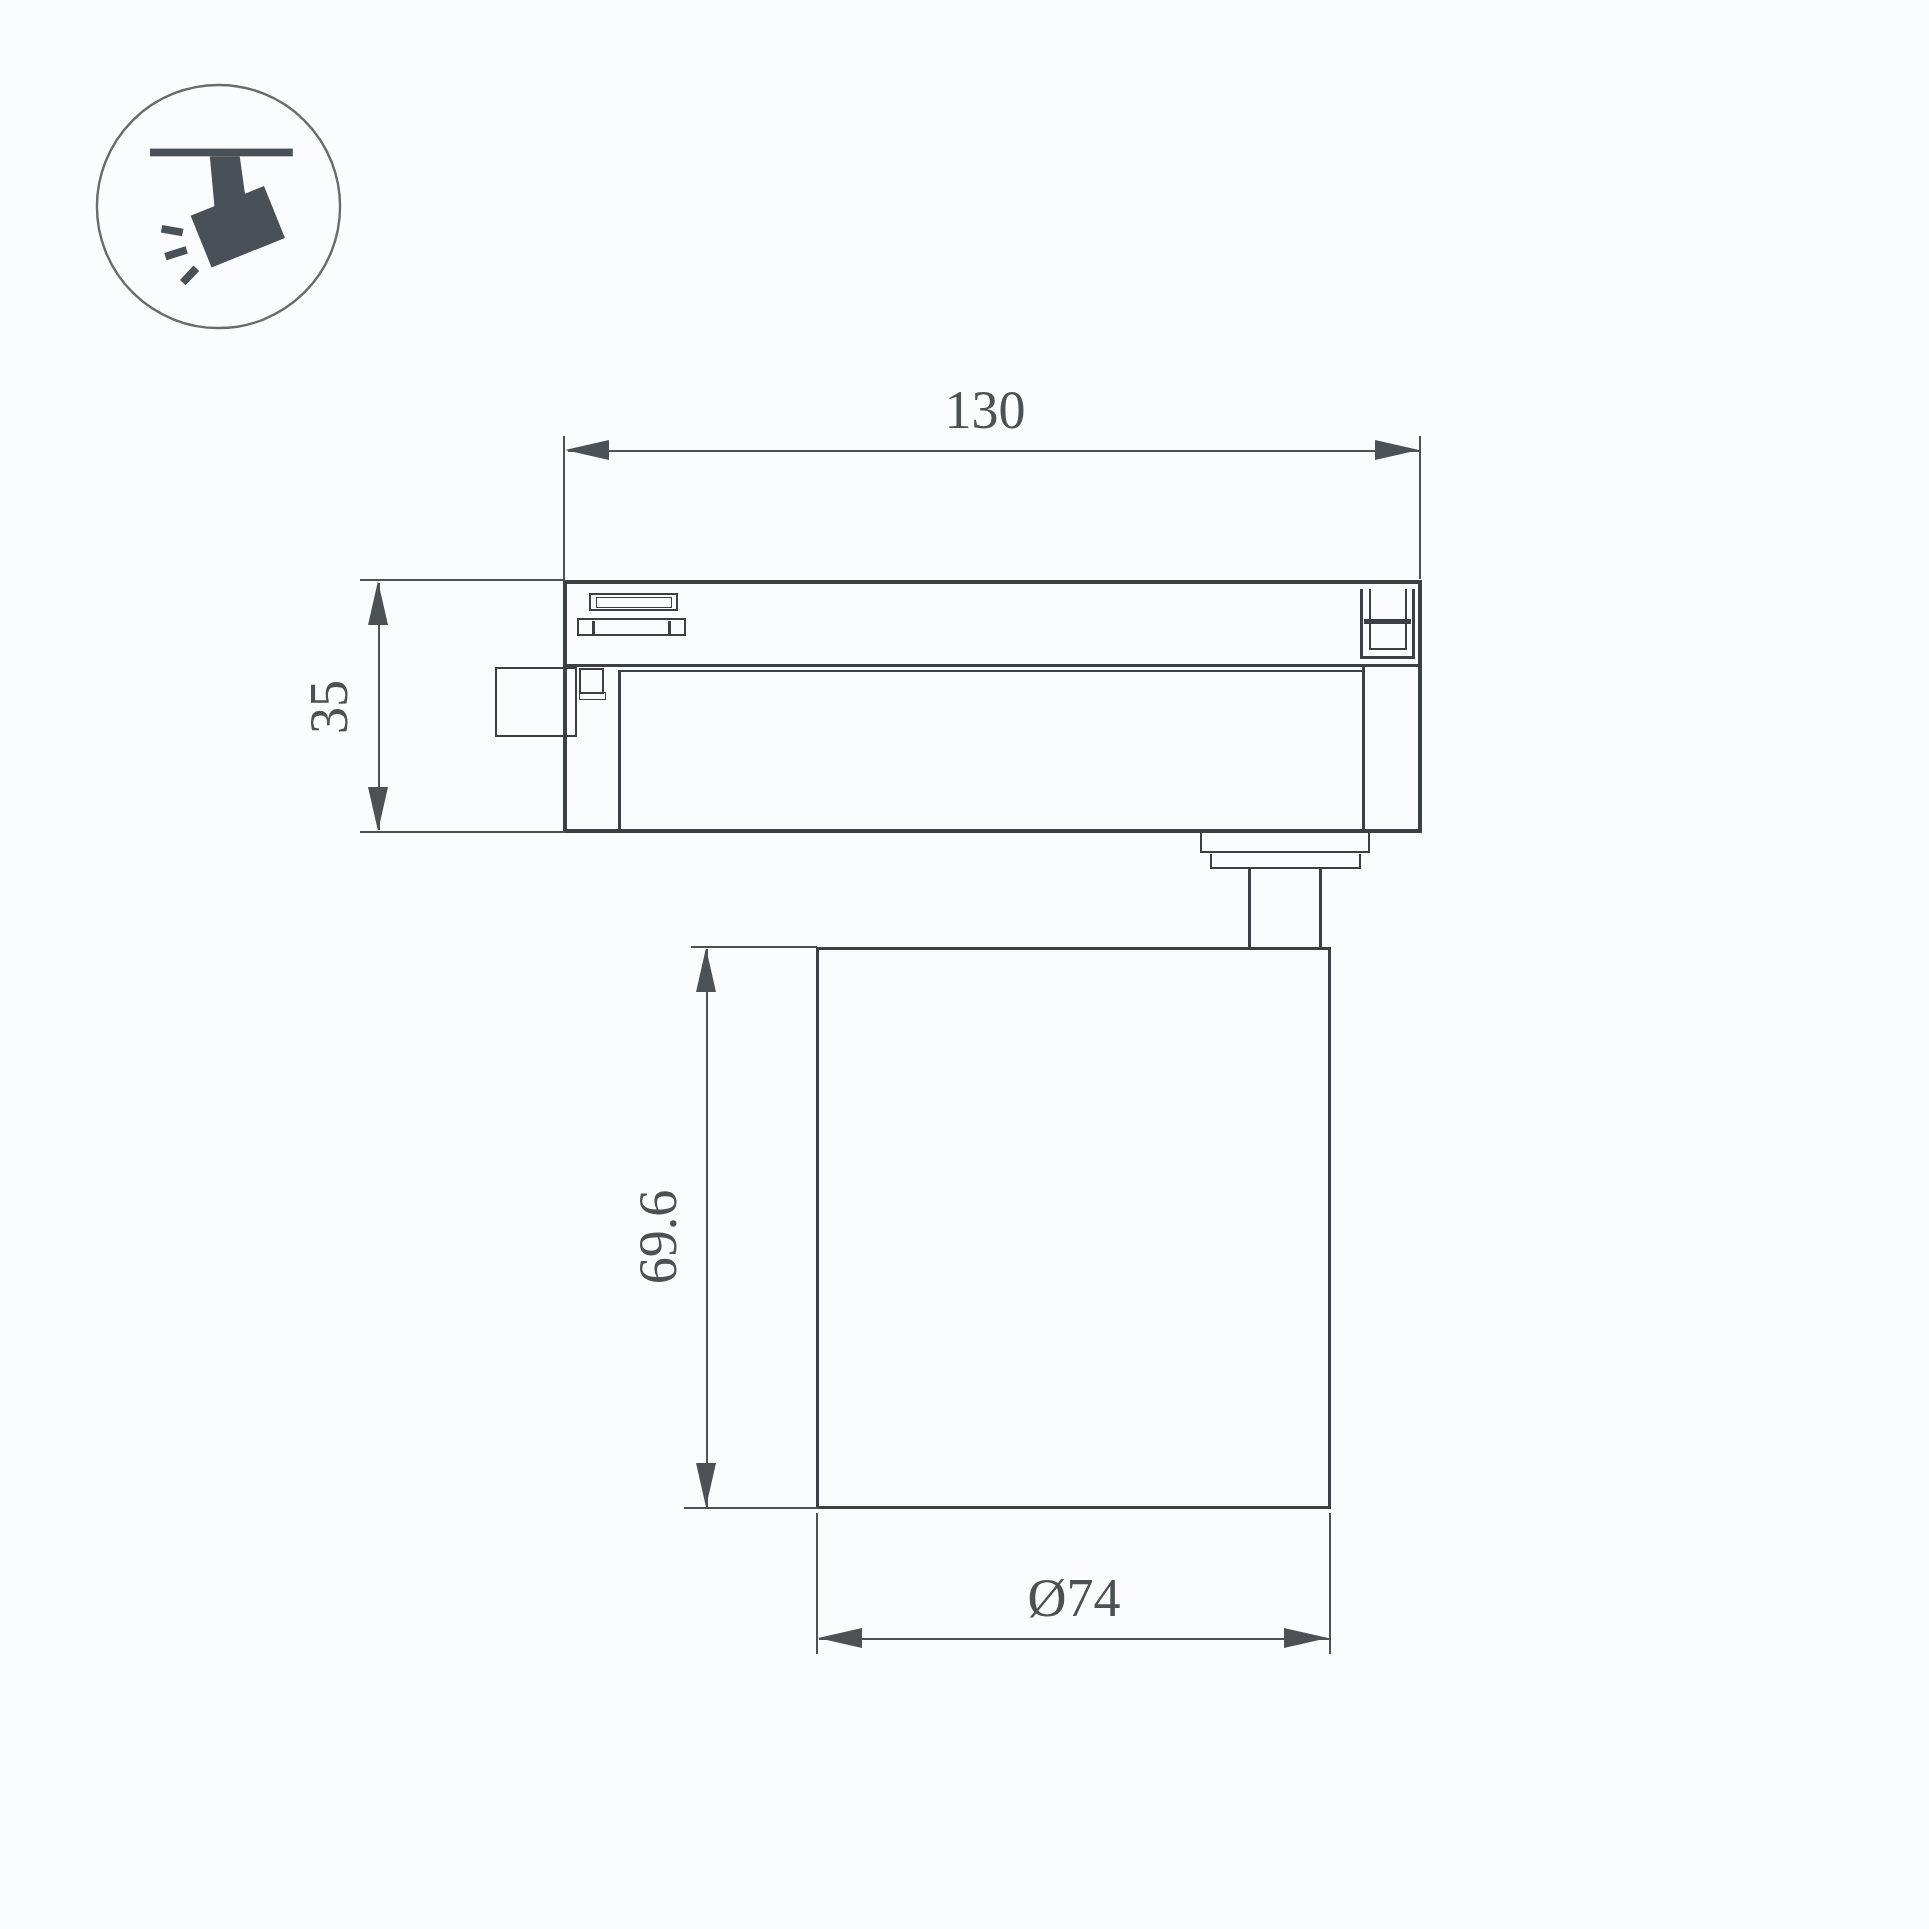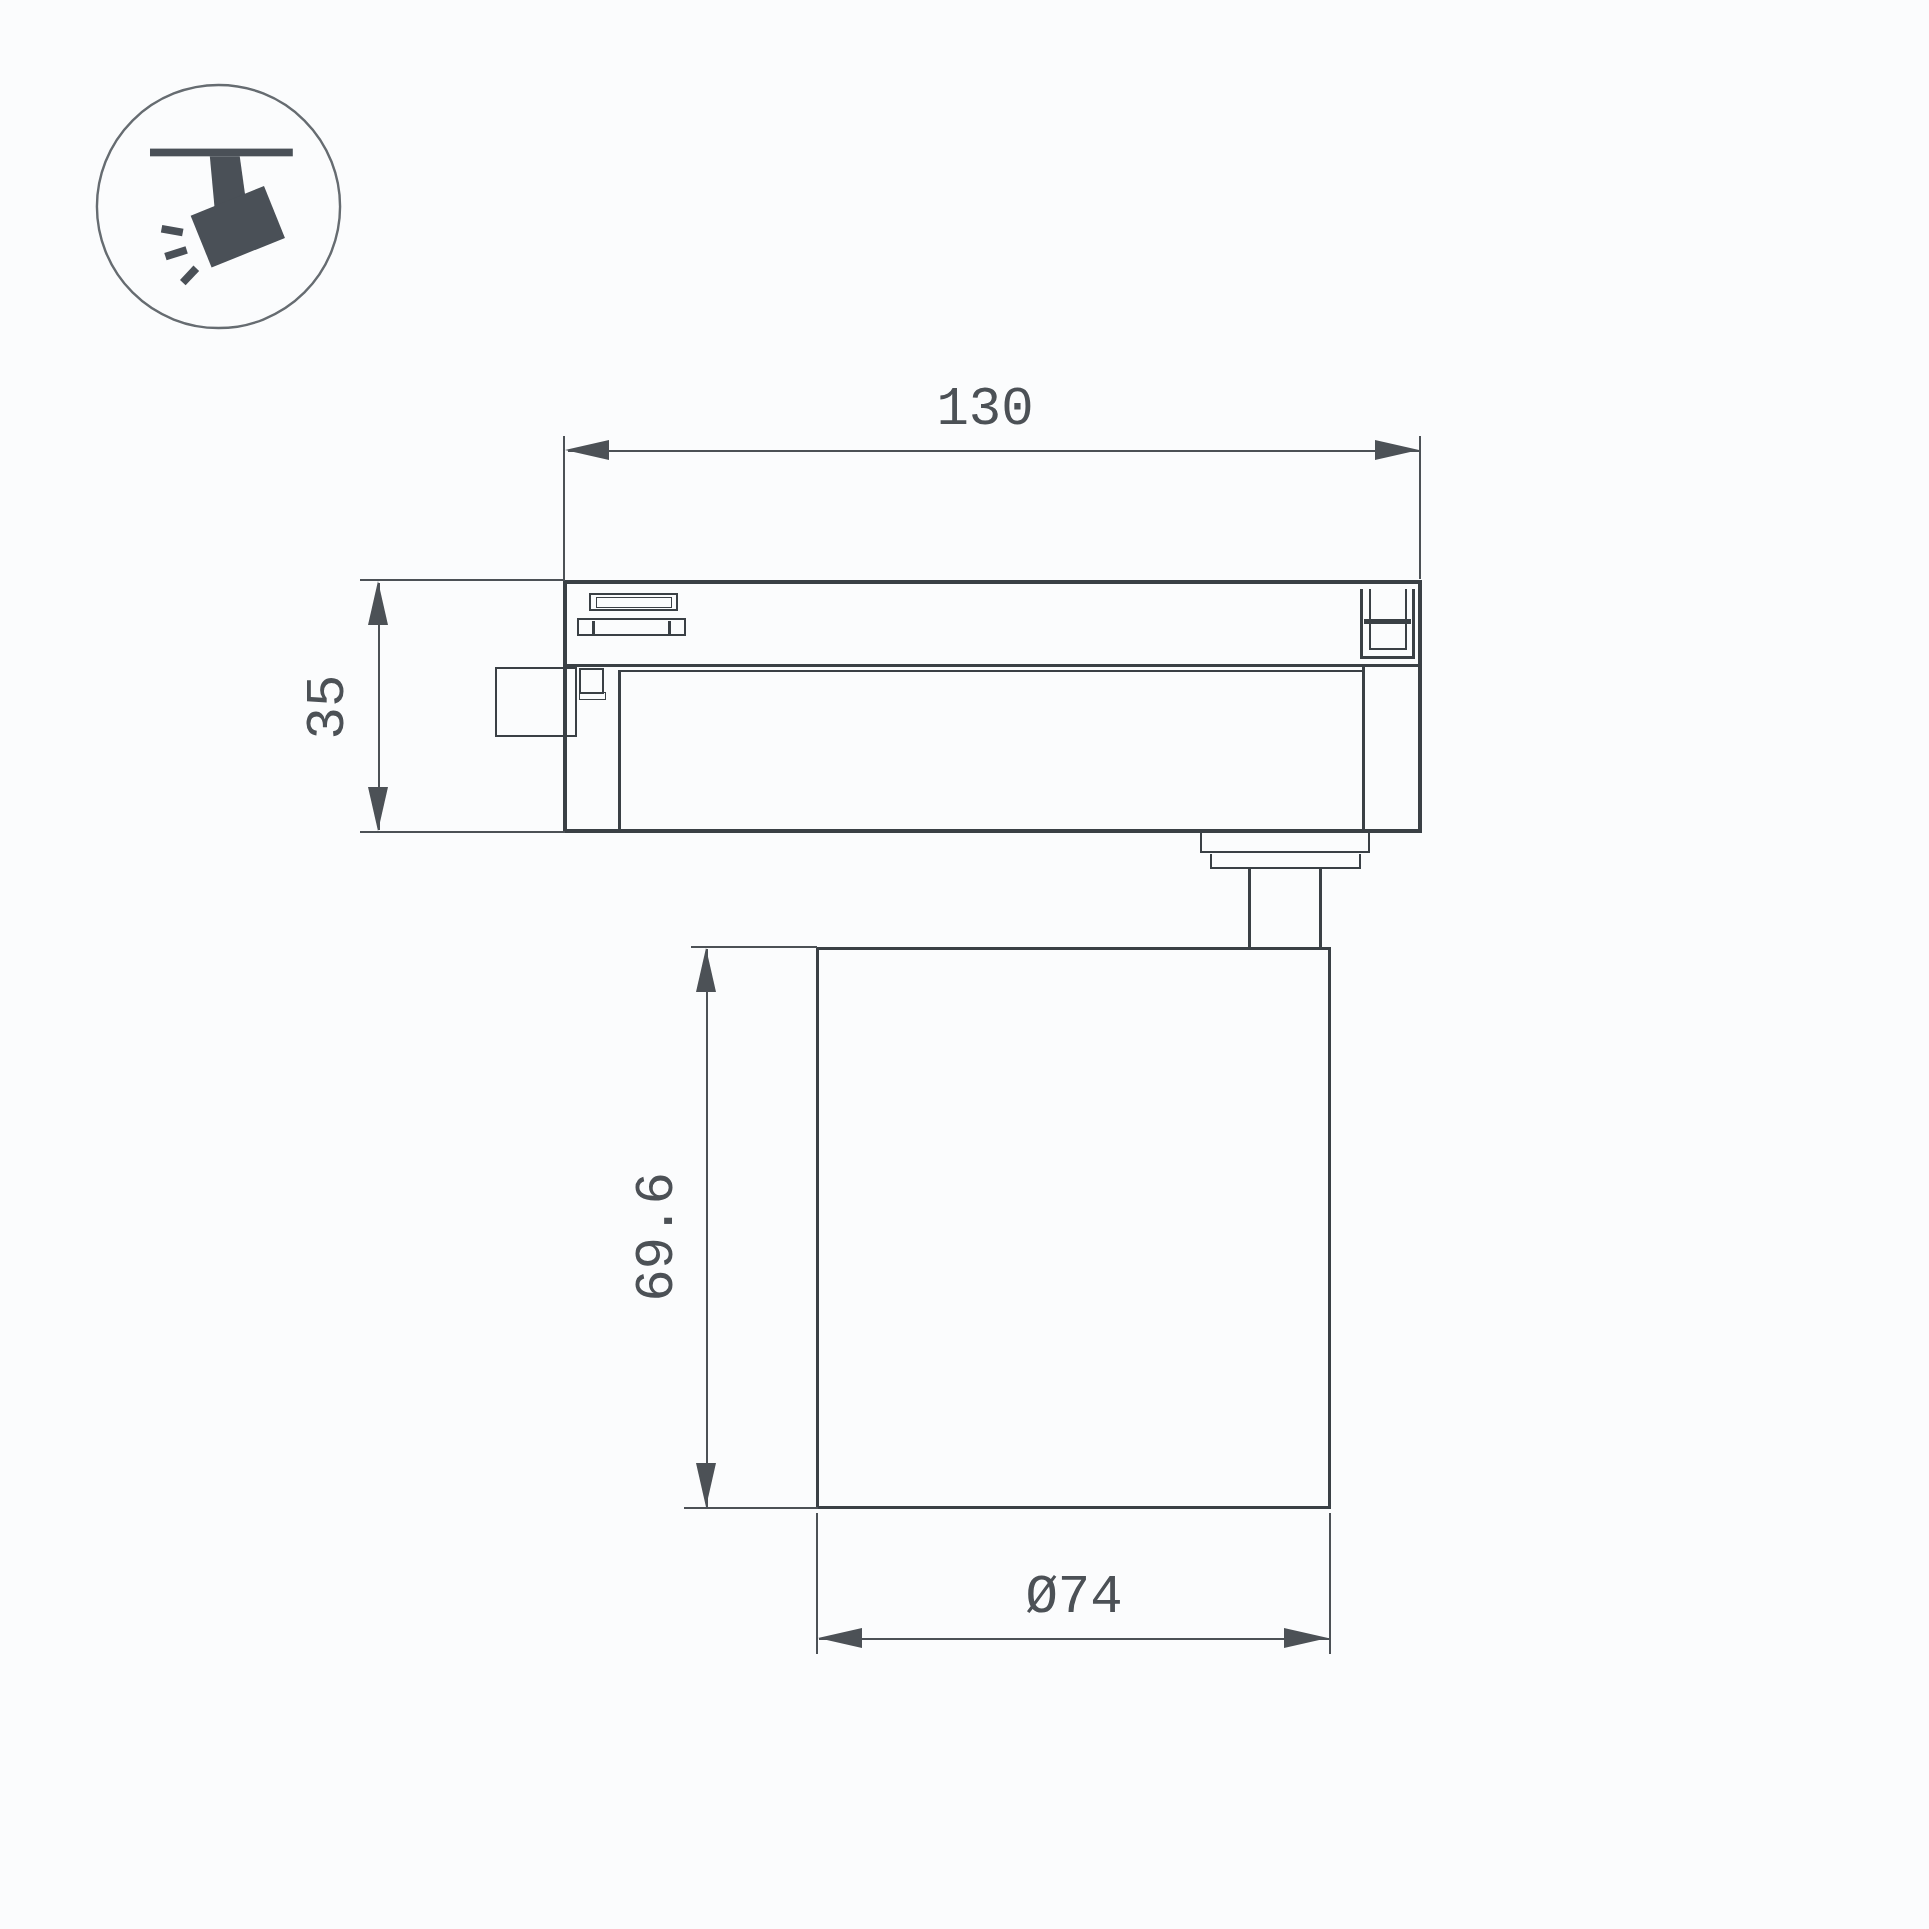--- a/index.html
+++ b/index.html
@@ -5,21 +5,21 @@
   :root{
     --line-color:#3a4045;
     --dim-color:#4c5156;
     --icon-color:#4a5057;
     --bg-color:#fbfcfd;
   }
   *{box-sizing:border-box;}
   html,body{margin:0;padding:0;background:var(--bg-color);}
   #canvas{
     position:relative;width:1929px;height:1929px;background:var(--bg-color);
-    font-family:Liberation Mono, monospace;overflow:hidden;
+    font-family:Liberation Serif, serif;overflow:hidden;
   }
   .ln{position:absolute;background:var(--line-color);}
   .dln{position:absolute;background:var(--dim-color);}
   .outl{position:absolute;border:2.9px solid var(--line-color);background:transparent;}
   .dim-label{
     position:absolute;color:var(--dim-color);font-size:54px;line-height:1;
     white-space:nowrap;transform:translate(-50%,-50%);letter-spacing:0px;
   }
   .dim-label.rot{transform:translate(-50%,-50%) rotate(-90deg);}
   .dim-arrow{position:absolute;width:0;height:0;}

